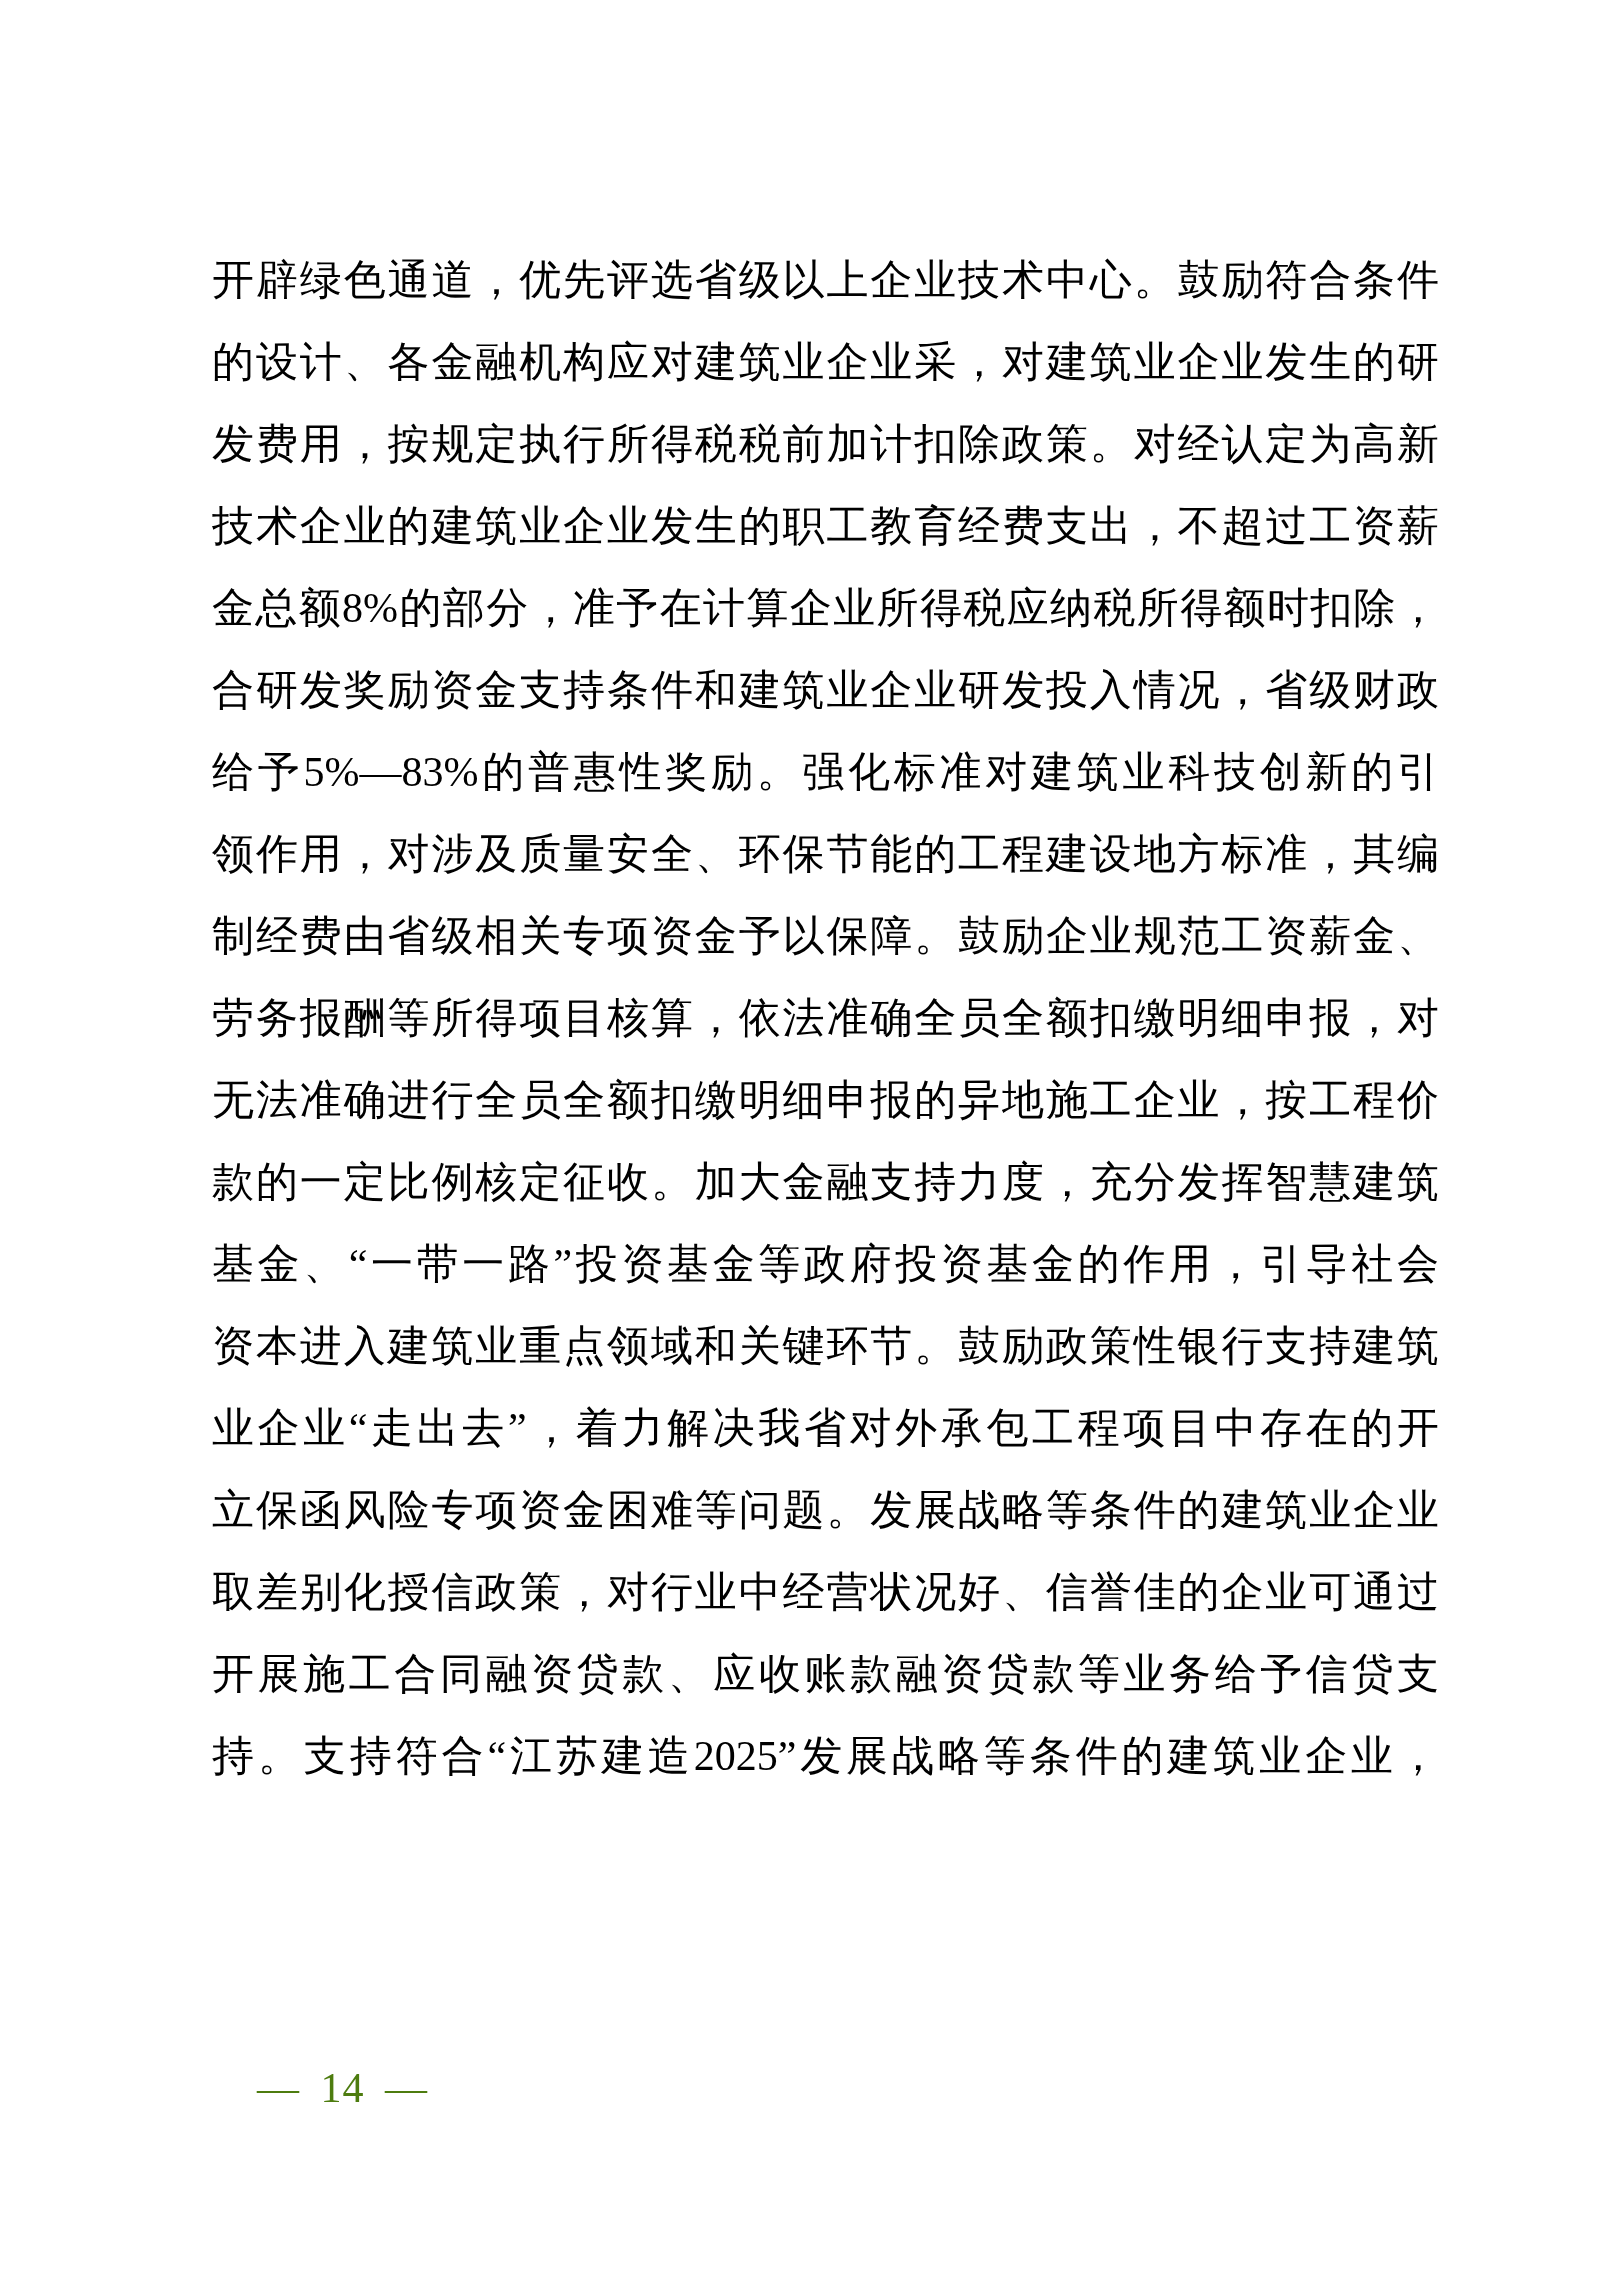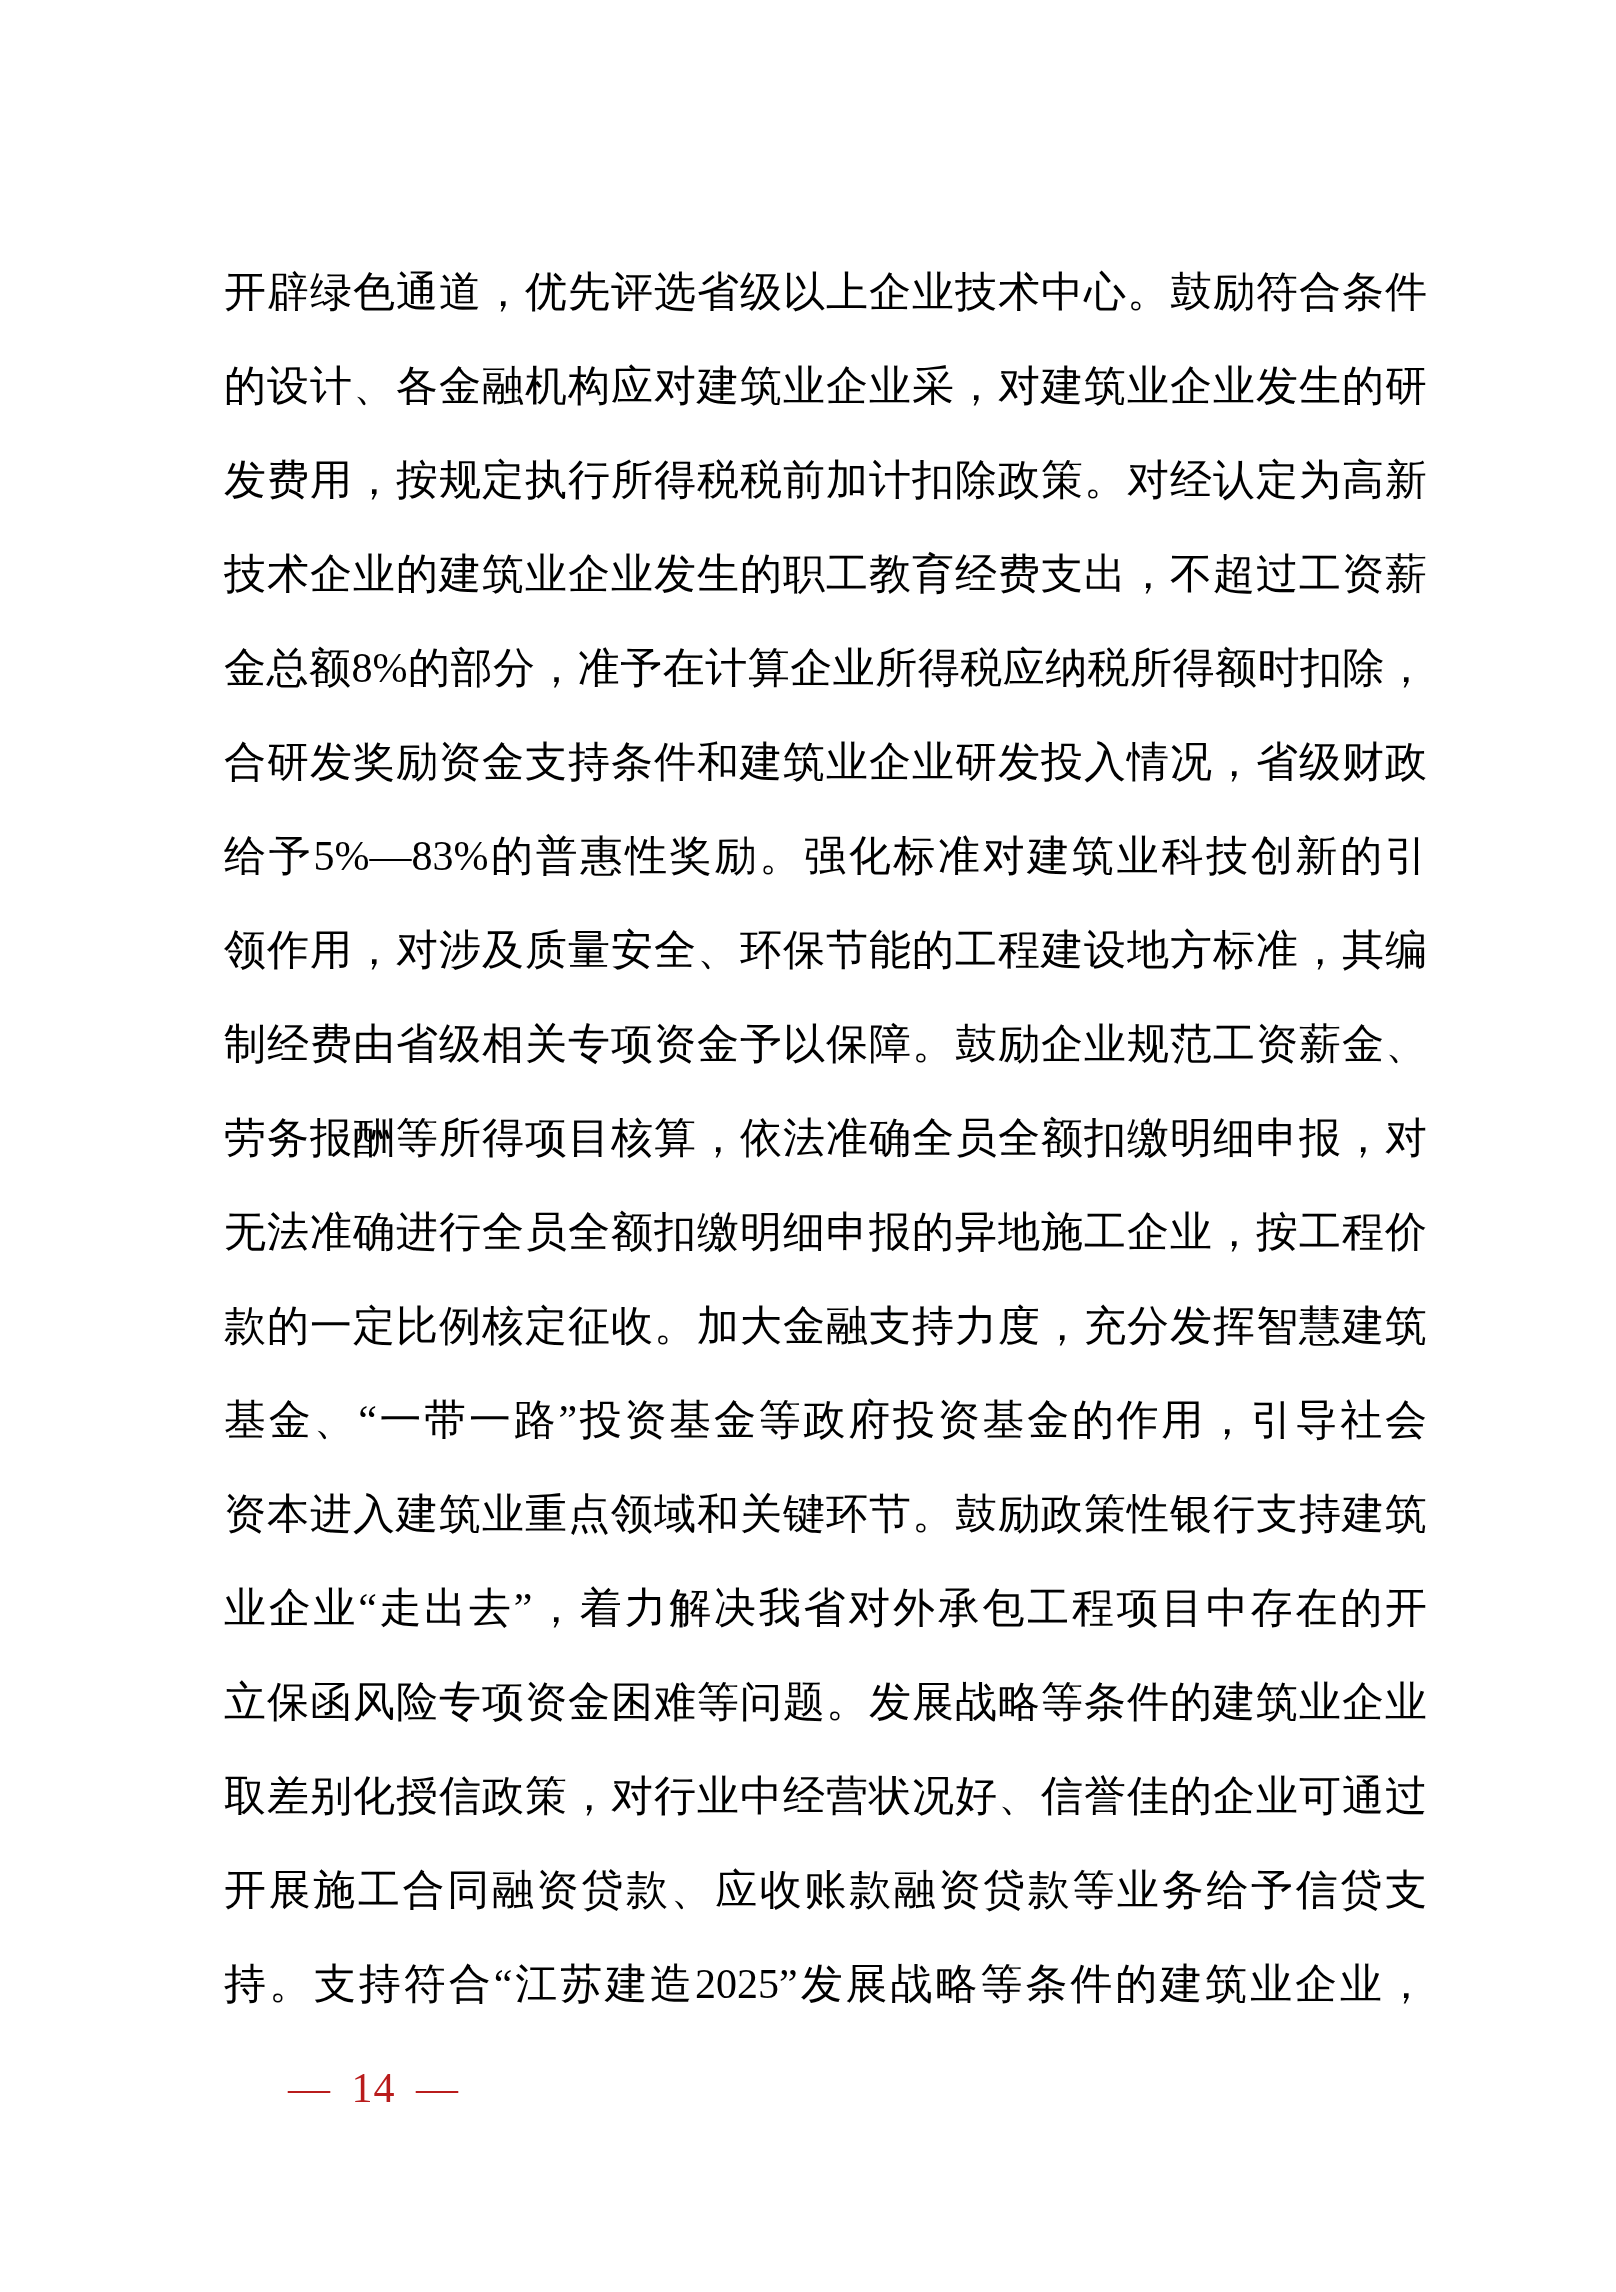--- a/index.html
+++ b/index.html
@@ -16,21 +16,21 @@
     font-family: "Liberation Serif", serif;
     overflow: hidden;
   }
   .text-block {
     position: absolute;
     left: 212px;
     top: 239px;
     width: 1227px;
   }
   .line {
-    margin: 12px;
+    margin: 0;
     padding: 0;
     height: 82px;
     line-height: 82px;
     font-size: 42px;
     letter-spacing: 0px;
     text-align: justify;
     text-align-last: justify;
     text-justify: inter-character;
     white-space: normal;
     overflow: hidden;
@@ -44,22 +44,21 @@
     padding-left: 87px;
   }
   .page-footer {
     position: absolute;
     left: 257px;
     top: 2065px;
     font-size: 42px;
     line-height: 46px;
     letter-spacing: 0.9px;
     word-spacing: 9.3px;
-    color: #b91c1c;
-    margin-left: 31px;
+    color: #4d7c0f;
   }
 </style>
 </head>
 <body>
 
 <div class="page">
   <main class="text-block">
     <p class="line">开辟绿色通道，优先评选省级以上企业技术中心。鼓励符合条件</p>
     <p class="line">的设计、各金融机构应对建筑业企业采，对建筑业企业发生的研</p>
     <p class="line">发费用，按规定执行所得税税前加计扣除政策。对经认定为高新</p>

